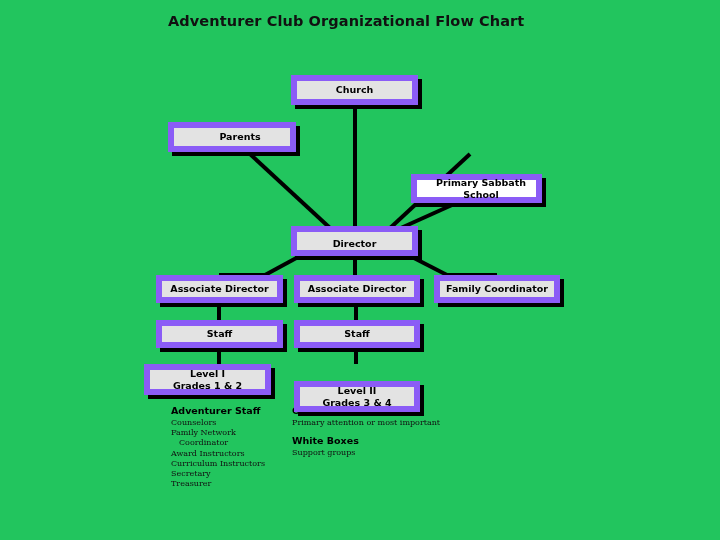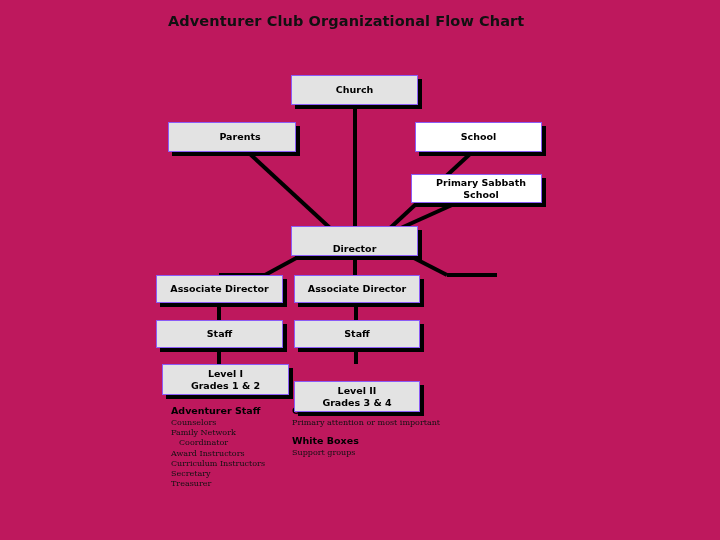--- a/index.html
+++ b/index.html
@@ -4,21 +4,21 @@
 <style>
   html, body {
     margin: 0;
     padding: 0;
     background: #ffffff;
   }
   #slide {
     position: relative;
     width: 720px;
     height: 540px;
-    background: #be185d;
+    background: #22c55e;
     font-family: "DejaVu Sans", sans-serif;
     overflow: hidden;
     text-decoration: underline;
   }
 
   
   #title {
     position: absolute;
     left: 168px;
     top: 12px;
@@ -46,21 +46,21 @@
     top: 0;
     width: 720px;
     height: 540px;
     pointer-events: none;
   }
 
   
   .node {
     position: absolute;
     box-sizing: border-box;
-    border: 1px solid #8b5cf6;
+    border: 6px solid #8b5cf6;
     box-shadow: 4px 4px 0 0 #000000;
     display: flex;
     align-items: center;
     justify-content: center;
     text-align: center;
     font-family: "DejaVu Sans", sans-serif;
     font-size: 9.5px;
     font-weight: bold;
     color: #000000;
     line-height: 1.25;
@@ -137,50 +137,50 @@
     </svg>
 
     <div class="node gray" style="left:291px; top:75px; width:127px; height:30px;">
       <span class="lbl">Church</span>
     </div>
 
     <div class="node gray" style="left:168px; top:122px; width:128px; height:30px;padding-left:16px;">
       <span class="lbl">Parents</span>
     </div>
 
-    <div class="node white" style="left:415px; top:122px; width:127px; height:30px;">
-      <span class="lbl">School</span>
-    </div>
 
     <div class="node white" style="left:411px; top:174px; width:131px; height:29px;padding-left:9px;">
       <span class="lbl">Primary Sabbath School</span>
     </div>
 
     <div class="node gray" style="left:291px; top:226px; width:127px; height:30px;align-items:flex-end;">
       <span class="lbl">Director</span>
     </div>
 
     <div class="node gray" style="left:156px; top:275px; width:127px; height:28px;">
       <span class="lbl">Associate Director</span>
     </div>
 
     <div class="node gray" style="left:294px; top:275px; width:126px; height:28px;">
       <span class="lbl">Associate Director</span>
     </div>
 
+    <div class="node gray" style="left:434px; top:275px; width:126px; height:28px;">
+      <span class="lbl">Family Coordinator</span>
+    </div>
 
     <div class="node gray" style="left:156px; top:320px; width:127px; height:28px;">
       <span class="lbl">Staff</span>
     </div>
 
     <div class="node gray" style="left:294px; top:320px; width:126px; height:28px;">
       <span class="lbl">Staff</span>
     </div>
 
-    <div class="node gray" style="left:162px; top:364px; width:127px; height:31px;">
+    <div class="node gray" style="left:144px; top:364px; width:127px; height:31px;">
       <span class="lbl">
         <span>Level I</span>
         <span class="l2">Grades 1 &amp; 2</span>
       </span>
     </div>
 
     <div class="node gray" style="left:294px; top:381px; width:126px; height:31px;">
       <span class="lbl">
         <span>Level II</span>
         <span class="l2">Grades 3 &amp; 4</span>

